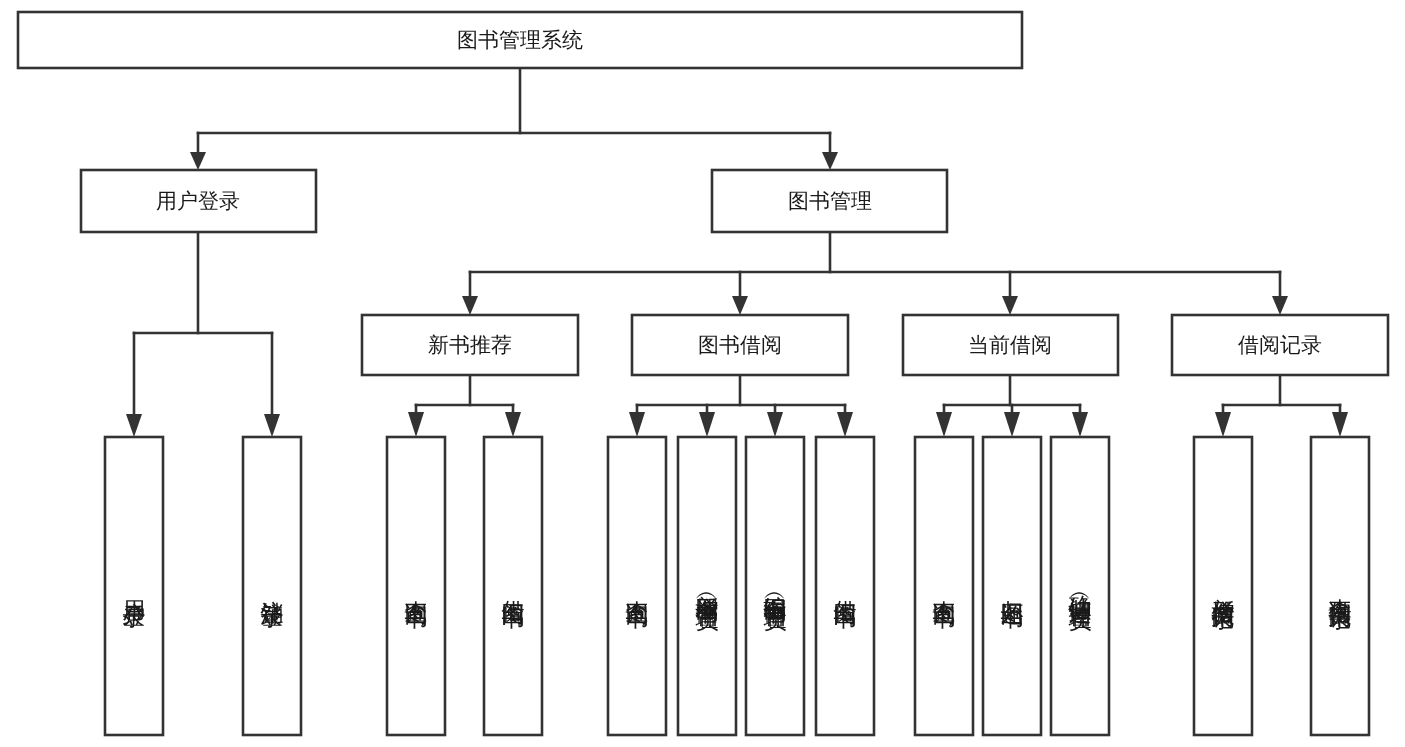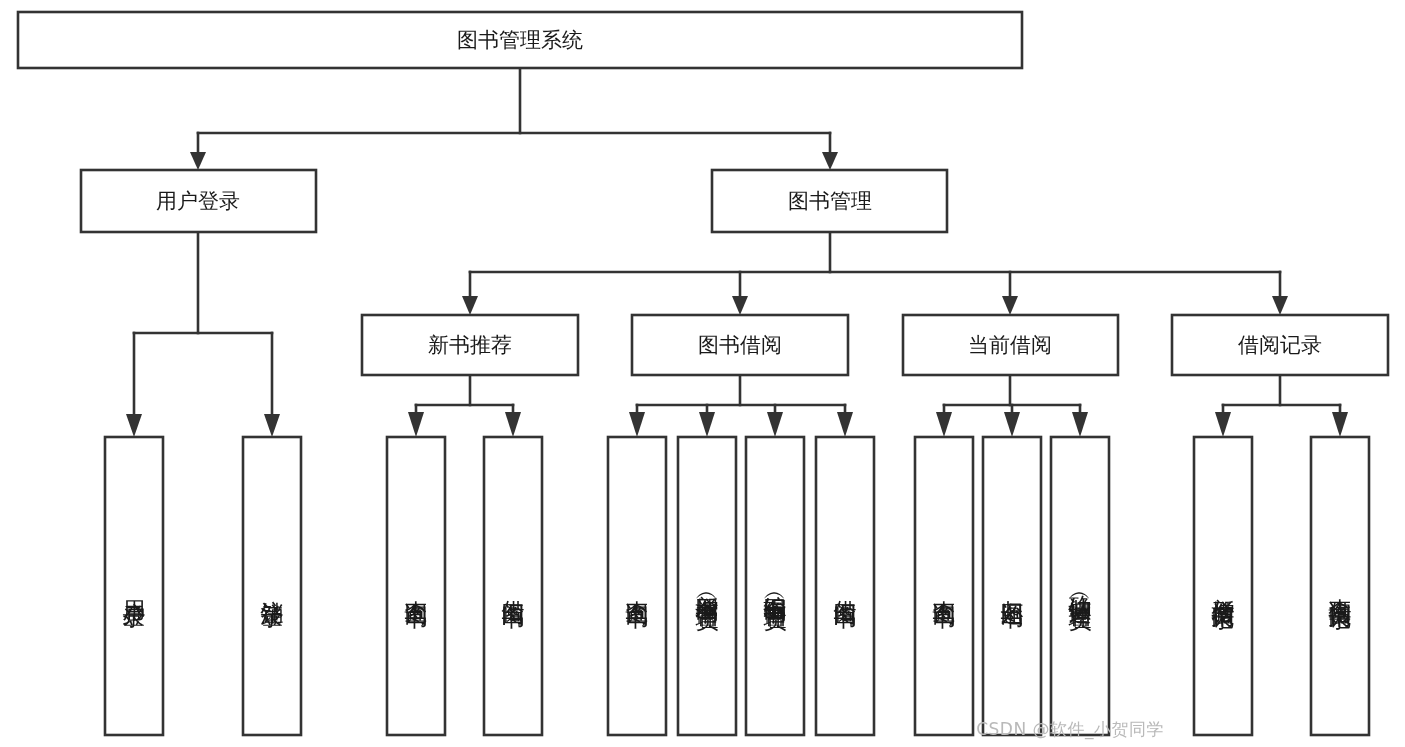--- a/index.html
+++ b/index.html
@@ -225,14 +225,13 @@
     <span class="vert-label">确认归还（管理员）</span>
   </div>
 
   <div class="vert-label-wrap" style="left:1194px; top:437px; width:58px; height:298px;">
     <span class="vert-label">新增借阅记录</span>
   </div>
   <div class="vert-label-wrap" style="left:1311px; top:437px; width:58px; height:298px;">
     <span class="vert-label">查询借阅记录</span>
   </div>
 
-  <div class="watermark">CSDN @软件_小贺同学</div>
 </div>
 
 </body></html>

